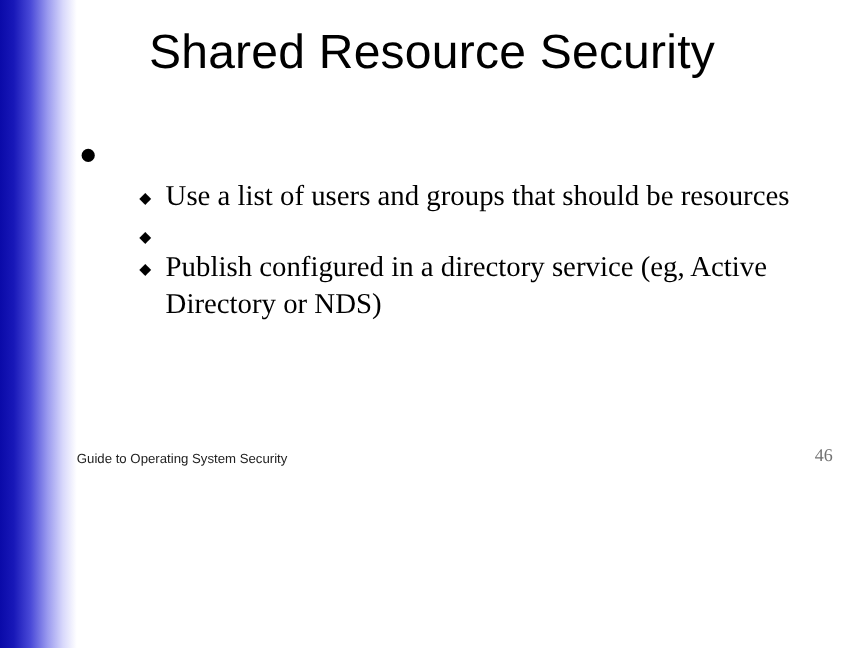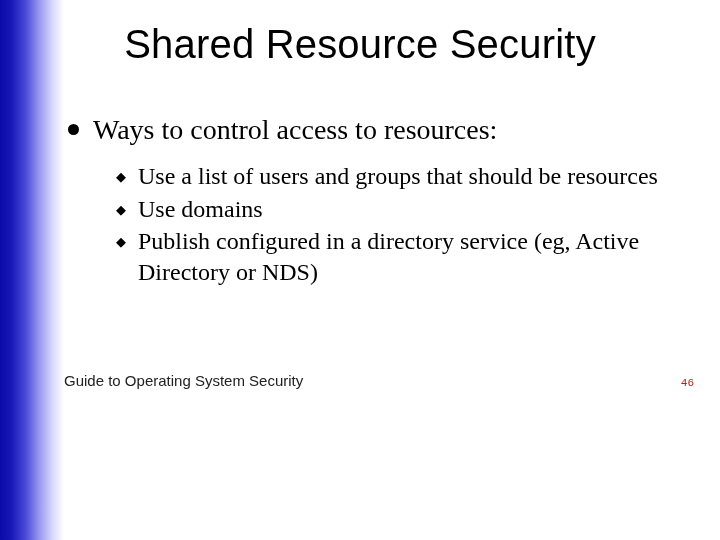--- a/index.html
+++ b/index.html
@@ -73,56 +73,54 @@
     flex: 0 0 auto;
     font-size: 13px;
     color: #000;
     margin-top: 8px;
   }
   .footer-left {
     position: absolute;
     left: 64px;
     bottom: 20px;
     font-family: Arial, Helvetica, sans-serif;
-    font-size: 15px;
+    font-size: 11px;
     color: #222;
   }
   .footer-right {
     position: absolute;
     right: 26px;
     bottom: 20px;
-    font-family: Liberation Mono, monospace;
-    font-size: 11px;
-    color: #b91c1c;
+    font-family: Liberation Serif, serif;
+    font-size: 15px;
+    color: #737373;
   }
 </style>
 </head>
 <body>
 
 <div class="side-gradient"></div>
 
 <div class="slide">
 
   <h1 class="title">Shared Resource Security</h1>
 
   <div class="content">
 
     <div class="lvl1">
       <span class="bullet-circle"></span>
-      <span>Ways to control access to resources:</span>
     </div>
 
     <div class="sublist">
       <div class="lvl2">
         <span class="bullet-diamond">◆</span>
         <span>Use a list of users and groups that should be resources</span>
       </div>
       <div class="lvl2">
         <span class="bullet-diamond">◆</span>
-        <span>Use domains</span>
       </div>
       <div class="lvl2">
         <span class="bullet-diamond">◆</span>
         <span>Publish configured in a directory service (eg, Active Directory or NDS)</span>
       </div>
     </div>
 
   </div>
 
   <div class="footer-left">Guide to Operating System Security</div>

